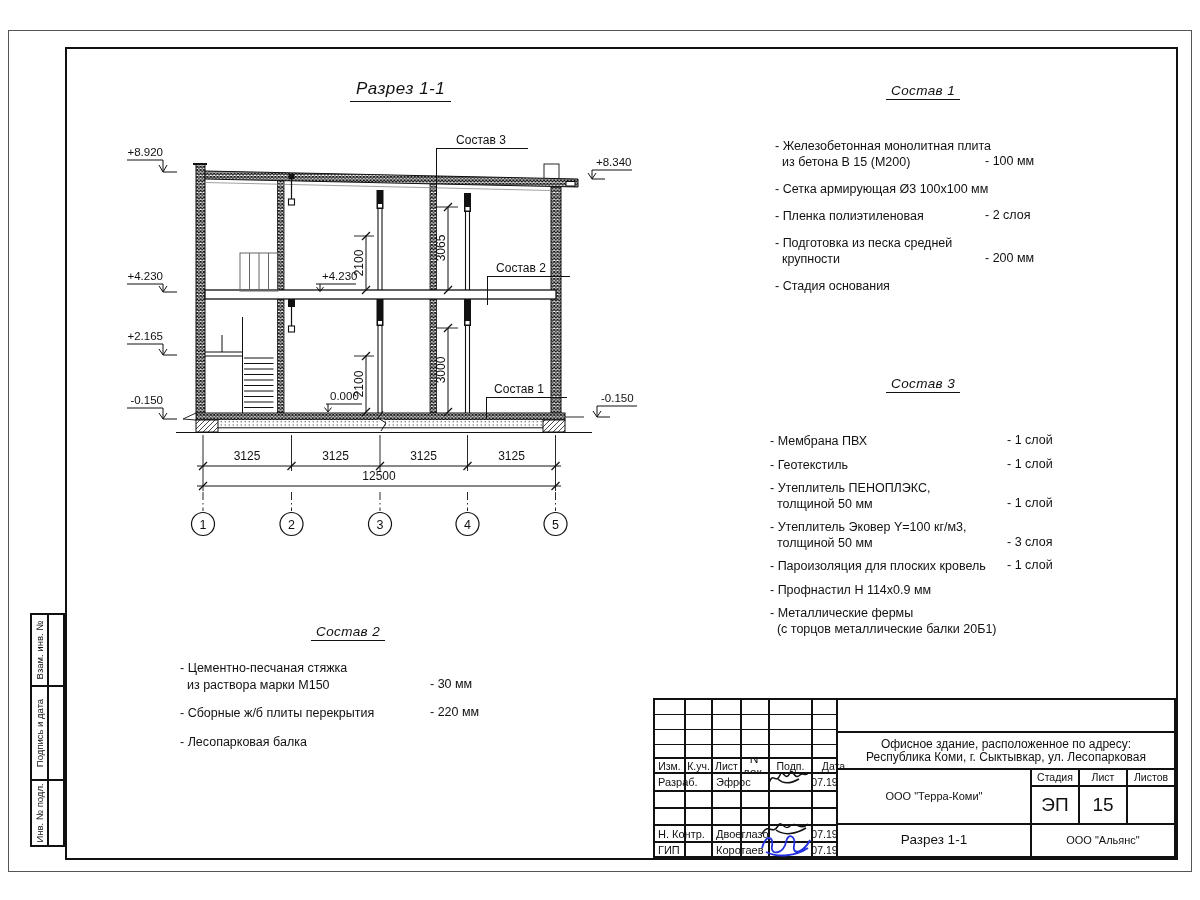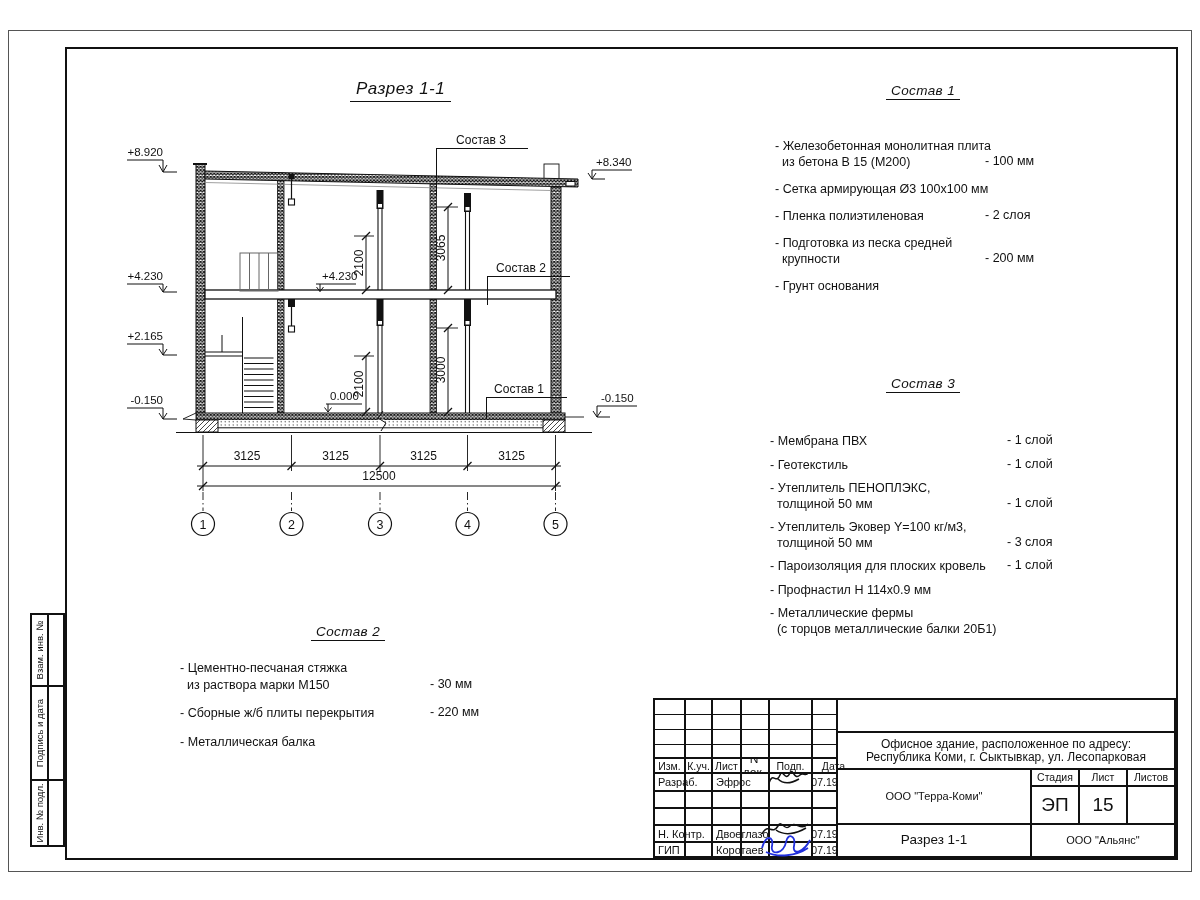--- a/index.html
+++ b/index.html
@@ -296,21 +296,21 @@
     <div class="lrow">
         <div class="ll">- Пленка полиэтиленовая</div>
         <div class="lv v210">-  2 слоя</div>
       </div>
     <div class="lrow">
         <div class="ll">- Подготовка из песка средней
 &nbsp;&nbsp;крупности</div>
         <div class="lv v210">- 200 мм</div>
       </div>
     <div class="lrow">
-        <div class="ll">- Грунт основания</div>
+        <div class="ll">- Стадия основания</div>
         <div class="lv v210"></div>
       </div>
   </div>
 
   <div class="abs ltitle" style="left:886px;top:376px;">Состав 3</div>
   <div class="abs lst s3" style="left:770px;top:434px;width:350px;">
     <div class="lrow">
         <div class="ll">- Мембрана ПВХ</div>
         <div class="lv v237">- 1 слой</div>
       </div>
@@ -348,21 +348,21 @@
     <div class="lrow">
         <div class="ll">- Цементно-песчаная стяжка
 &nbsp;&nbsp;из раствора марки М150</div>
         <div class="lv v250">- 30 мм</div>
       </div>
     <div class="lrow">
         <div class="ll">- Сборные ж/б плиты перекрытия</div>
         <div class="lv v250">- 220 мм</div>
       </div>
     <div class="lrow">
-        <div class="ll">- Металлическая балка</div>
+        <div class="ll">- Лесопарковая балка</div>
         <div class="lv v250"></div>
       </div>
   </div>
 
   <div class="abs sb">
     <div class="sbcell" style="top:0;height:72px;">
       <div class="sbdiv"></div>
       <div class="sbrot">Взам. инв. №</div>
     </div>
     <div class="sbcell" style="top:72px;height:94px;">

